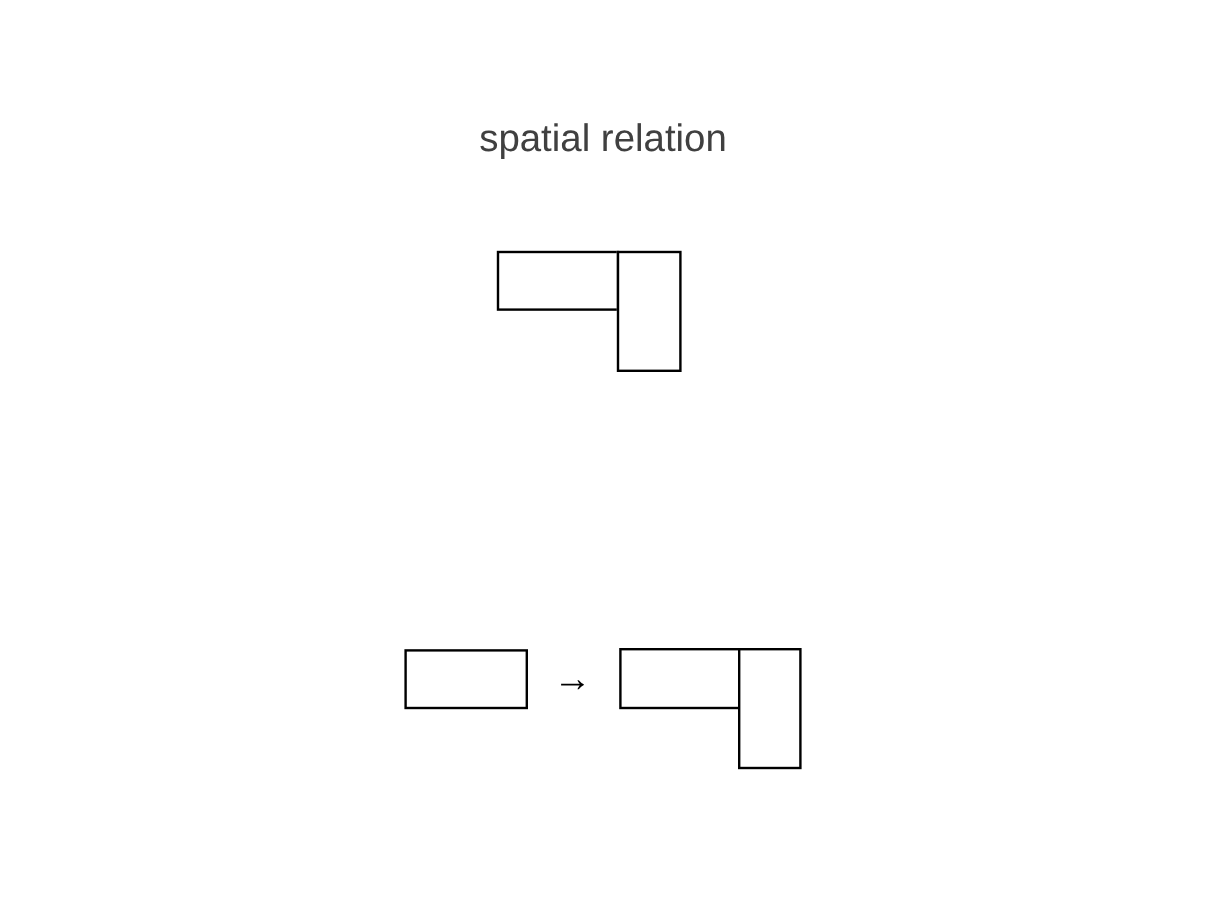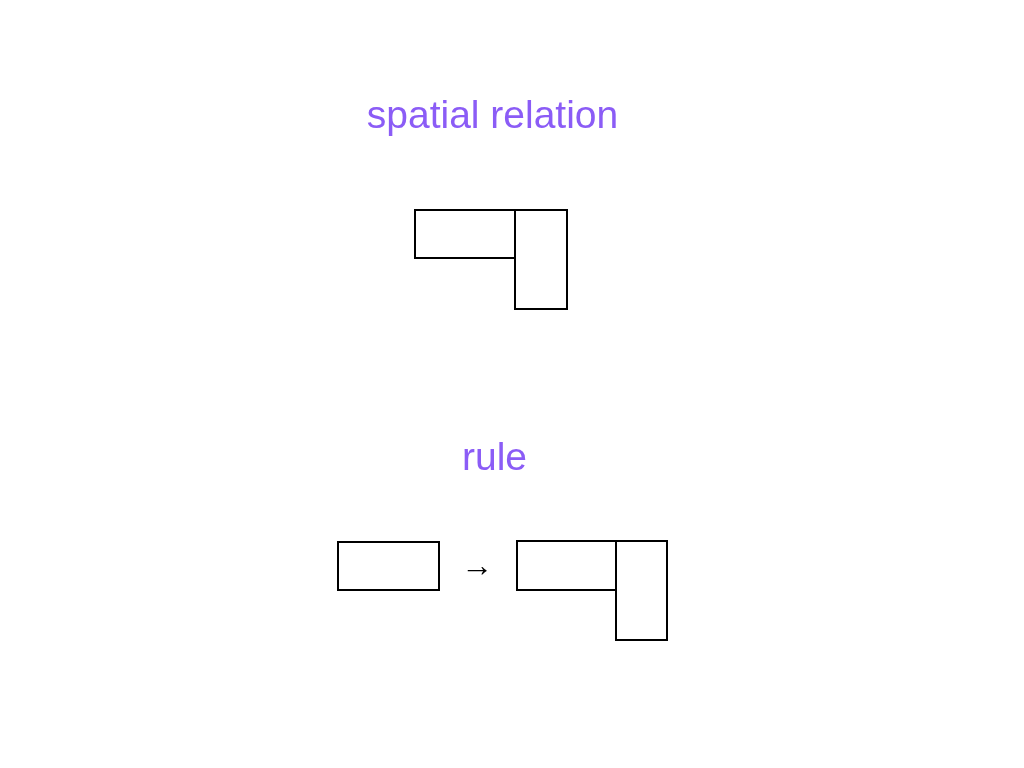--- a/index.html
+++ b/index.html
@@ -11,25 +11,25 @@
     position: relative;
     width: 1024px;
     height: 768px;
     background: #ffffff;
     overflow: hidden;
     font-family: "Liberation Sans", sans-serif;
     color: #000000;
   }
   .caption {
     position: absolute;
-    left: 2px;
-    font-size: 39px;
+    left: 12px;
+    font-size: 32px;
     line-height: 40px;
     text-align: center;
-    color: #8b5cf6;
+    color: #404040;
     white-space: nowrap;
   }
   .title-caption {
     top: 95px;
     width: 981px; 
   }
   .rule-caption {
     top: 437px;
     width: 985px; 
   }
@@ -58,21 +58,20 @@
 
 <div class="canvas">
 
   <div class="caption title-caption">spatial relation</div>
 
   <div>
     <div class="rect" style="left: 414px; top: 209px; width: 102px; height: 50px;"></div>
     <div class="rect" style="left: 514px; top: 209px; width: 54px; height: 101px;"></div>
   </div>
 
-  <div class="caption rule-caption">rule</div>
 
   <div>
     <div class="rect" style="left: 337px; top: 541px; width: 103px; height: 50px;"></div>
     <div class="arrow">→</div>
     <div class="rect" style="left: 516px; top: 540px; width: 101px; height: 51px;"></div>
     <div class="rect" style="left: 615px; top: 540px; width: 53px; height: 101px;"></div>
   </div>
 
 </div>
 

